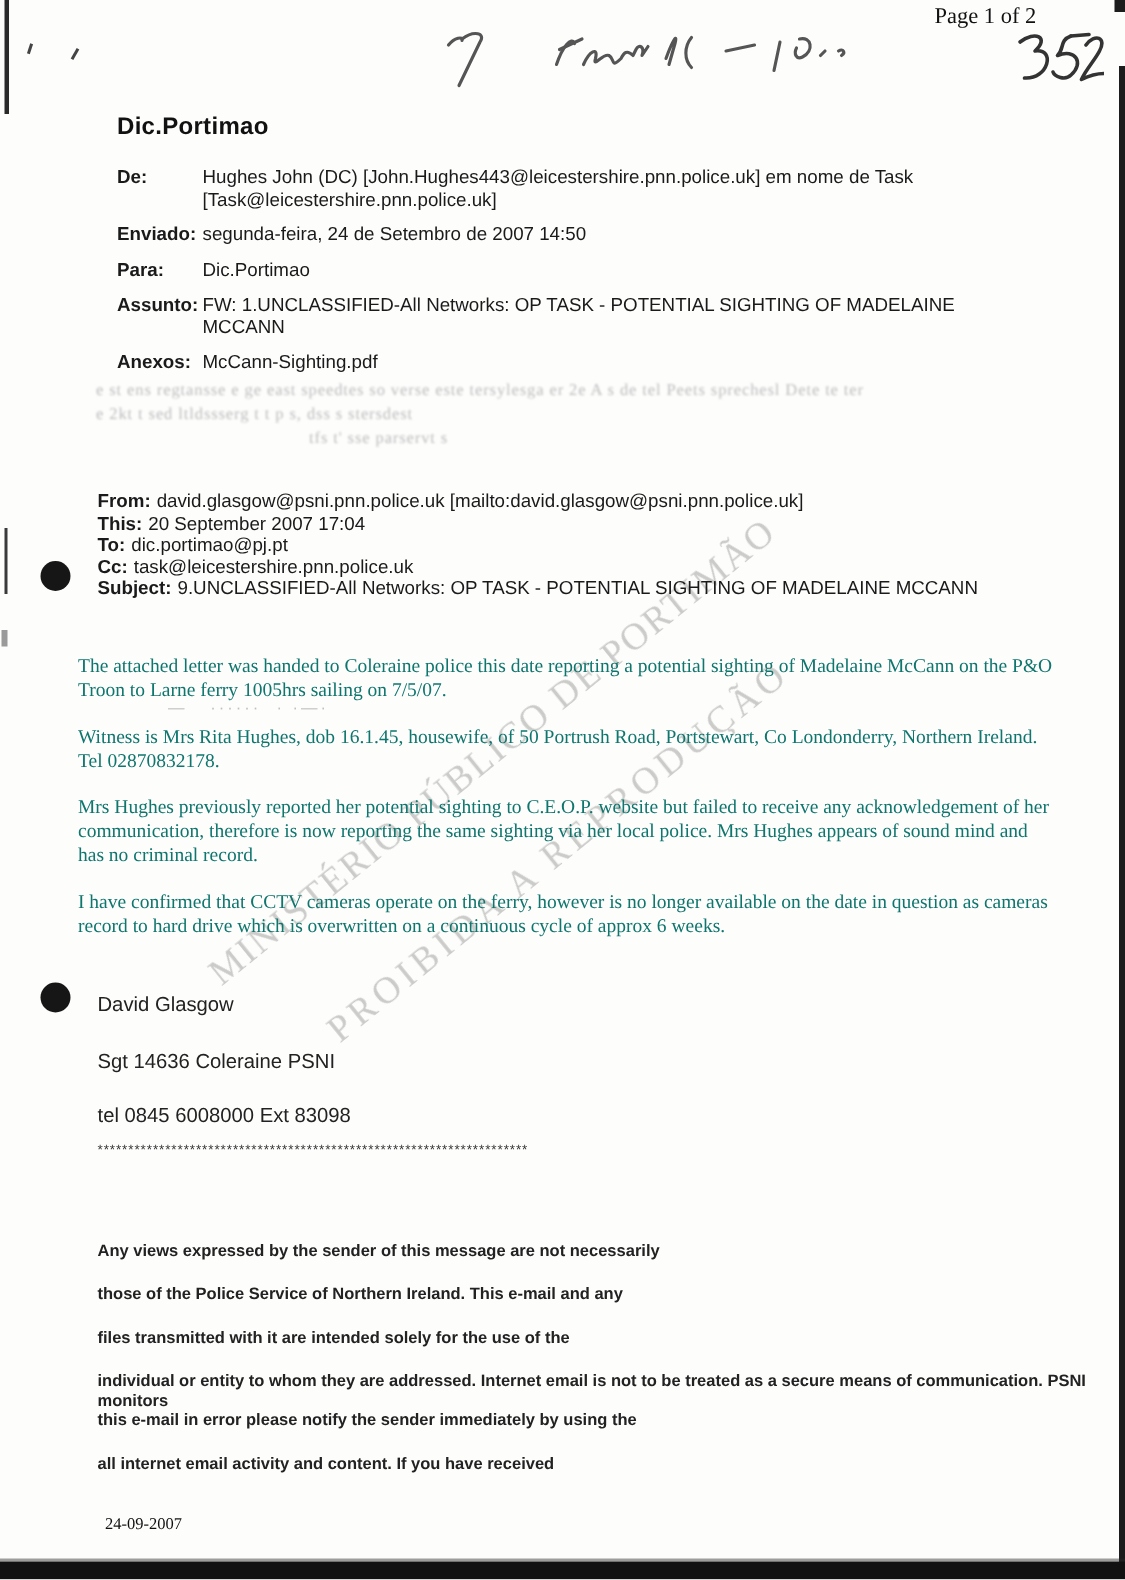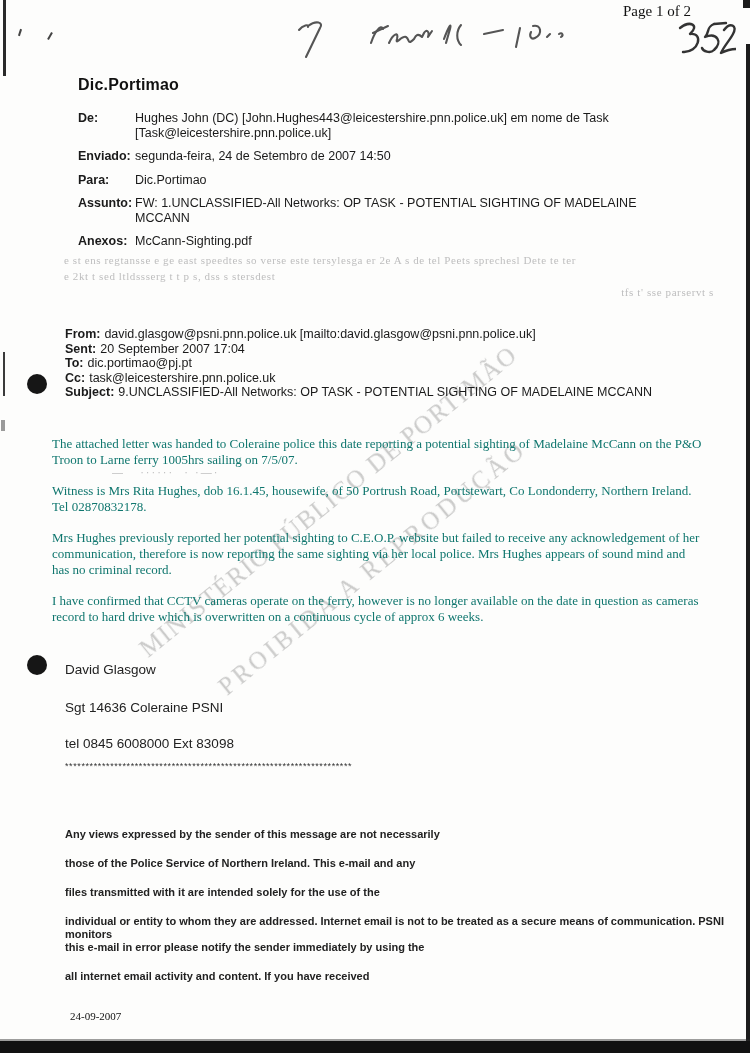--- a/index.html
+++ b/index.html
@@ -35,21 +35,21 @@
   .doc-heading{position:absolute;left:78px;top:76px;font-size:16px;font-weight:bold;letter-spacing:.2px;color:#111;}
   
   .block-h1{position:absolute;left:78px;top:111px;font-size:12.5px;line-height:14.5px;}
   .h1row{display:flex;margin-bottom:9px;}
   .h1label{width:57px;flex:none;font-weight:bold;}
   .h1value{width:508px;}
   
   .faint-block{position:absolute;left:64px;top:252px;width:650px;
     font-family:"Liberation Serif",serif;font-size:11px;line-height:16px;
     color:rgba(150,150,152,.62);filter:blur(.6px);letter-spacing:.6px;}
-  .faint-block .fl3{padding-left:142px;text-align:right;}
+  .faint-block .fl3{padding-left:142px;}
   .faint-dashes{position:absolute;left:112px;top:466px;font-size:11px;color:rgba(140,140,142,.55);letter-spacing:2px;filter:blur(.4px);}
   
   .block-h2{position:absolute;left:65px;top:327px;font-size:12.5px;line-height:14.6px;width:668px;}
   .h2row b{margin-right:4px;margin-top:27px;}
   
   .block-body{position:absolute;left:52px;top:436px;width:652px;
     font-family:"Liberation Serif",serif;font-size:13px;line-height:15.6px;color:#0f766e;}
   .block-body p{margin:0 0 16px 0;}
   
   .sig-line{position:absolute;left:65px;font-family:Liberation Sans, sans-serif;font-size:13.5px;color:#222;}
@@ -142,21 +142,21 @@
     <div class="fl1">e st  ens regtansse e ge east  speedtes so verse  este tersylesga er 2e A  s de tel Peets sprechesl  Dete te ter</div>
     <div class="fl2">e 2kt t sed ltldssserg t t p s,        dss   s stersdest</div>
     <div class="fl3">tfs  t' sse parservt  s</div>
   </div>
 
   <div class="block-h2">
     <div class="h2row">
       <b>From:</b><span>david.glasgow@psni.pnn.police.uk [mailto:david.glasgow@psni.pnn.police.uk]</span>
     </div>
     <div class="h2row">
-      <b>Sent:</b><span>20 September 2007 17:04</span>
+      <b>This:</b><span>20 September 2007 17:04</span>
     </div>
     <div class="h2row">
       <b>To:</b><span>dic.portimao@pj.pt</span>
     </div>
     <div class="h2row">
       <b>Cc:</b><span>task@leicestershire.pnn.police.uk</span>
     </div>
     <div class="h2row">
       <b>Subject:</b><span>9.UNCLASSIFIED-All Networks: OP TASK - POTENTIAL SIGHTING OF MADELAINE MCCANN</span>
     </div>

